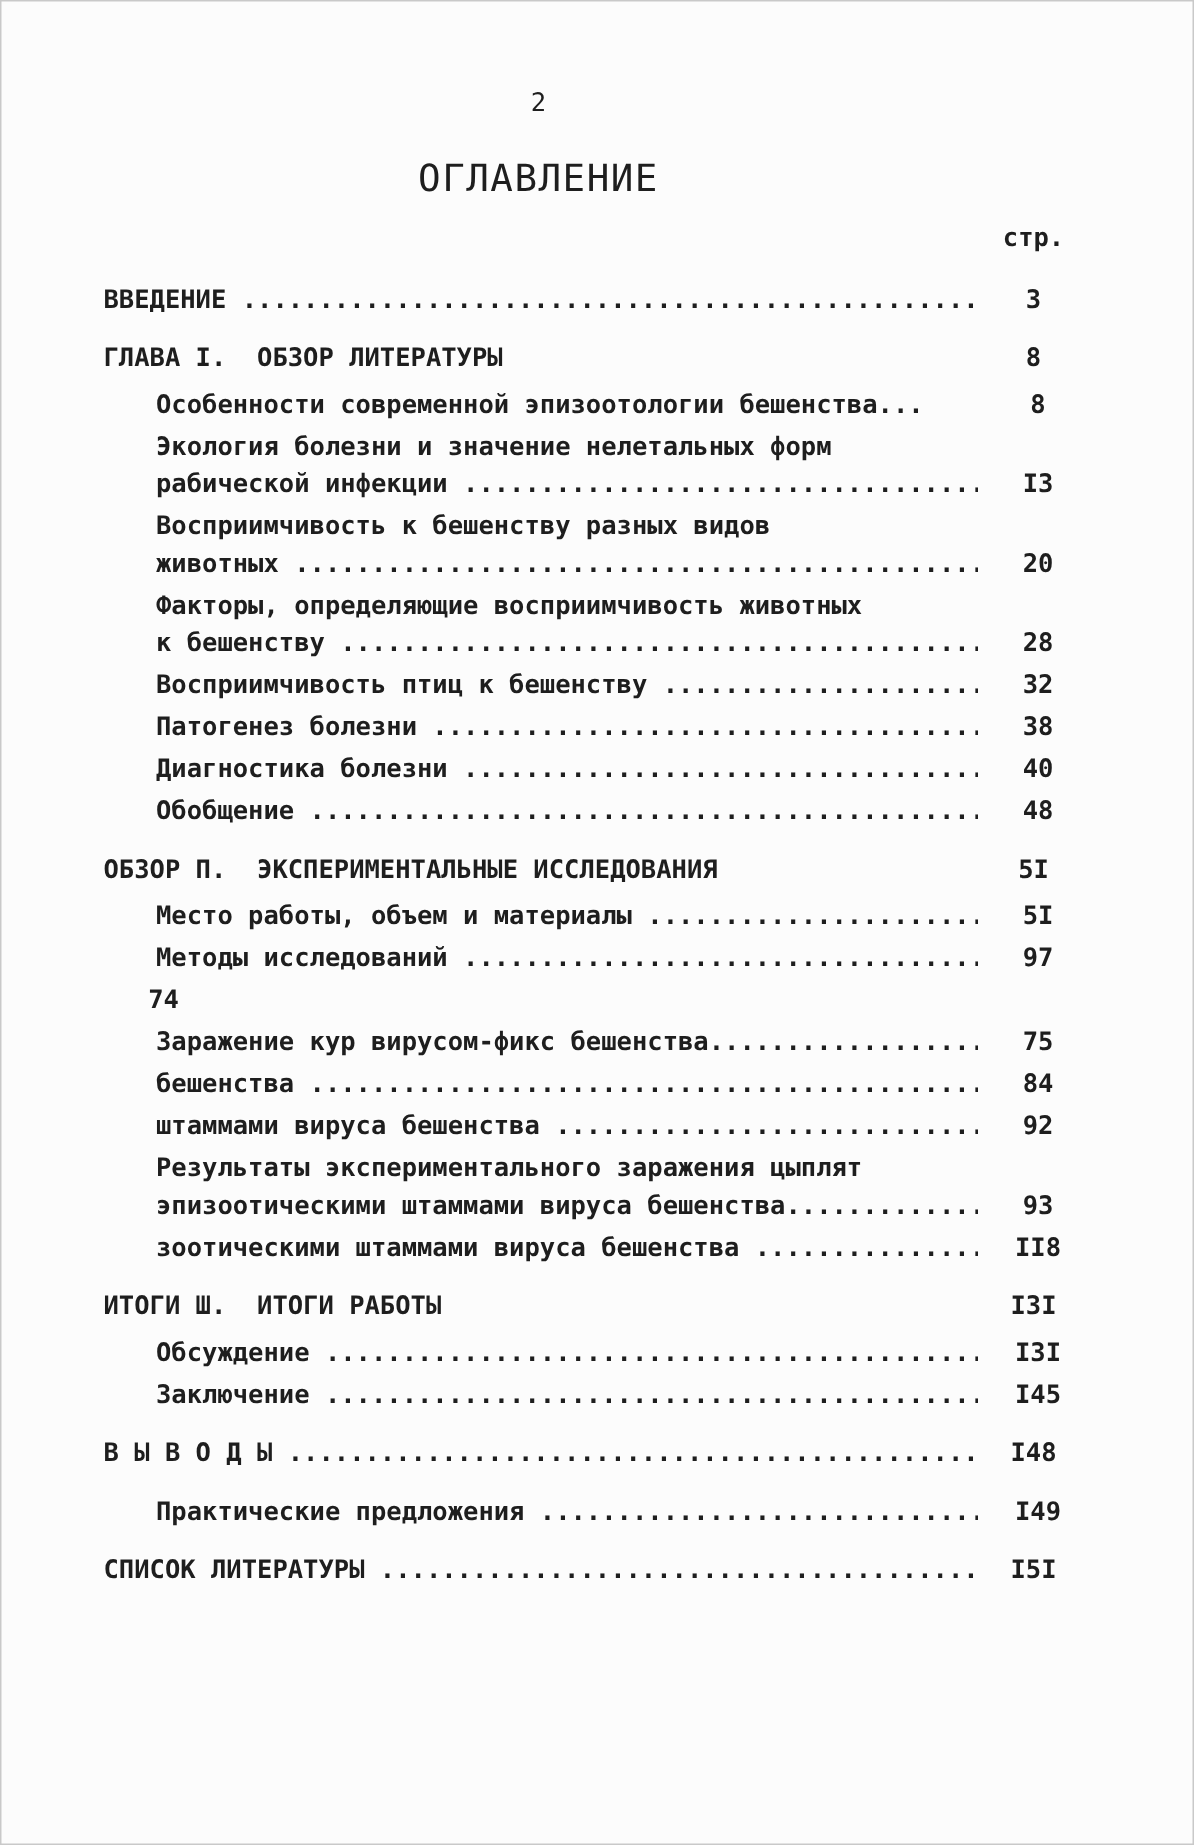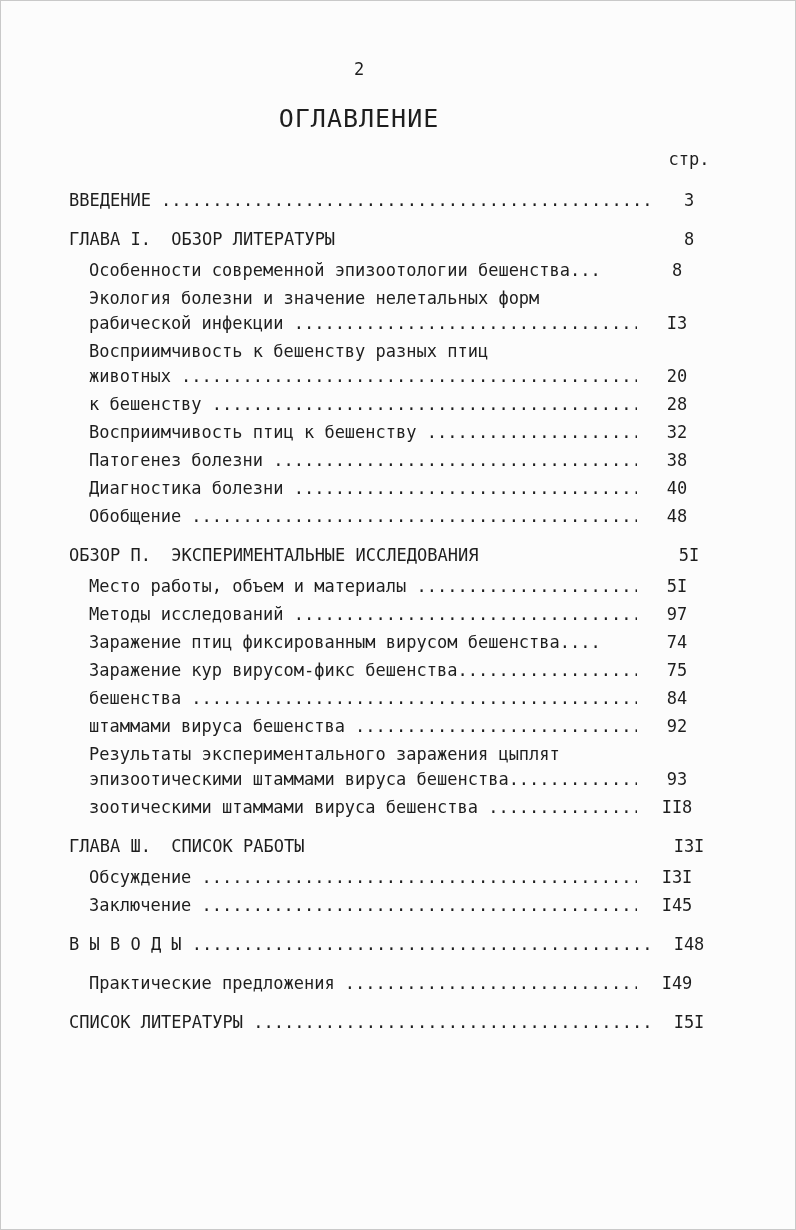--- a/index.html
+++ b/index.html
@@ -11,23 +11,23 @@
     border:1px solid #c9c9c9;
     font-family:"DejaVu Sans Mono","Liberation Mono",monospace;
     color:#1e1e1e;
     font-size:17px;
     line-height:25px;
     padding:56px 48px 0 68px;
     overflow:hidden;
   }
   .center-block{width:580px;text-align:center;}
   .doc-title{font-size:25px;letter-spacing:1px;margin-top:24px;}
-  .row{display:flex;align-items:flex-end;margin-top:3px;}
+  .row{display:flex;align-items:flex-end;margin-top:3px;font-weight:bold;}
   .row .txt{width:580px;}
-  .row.indent .txt{margin-left:20px;width:548px;}
+  .row.indent .txt{margin-left:35px;width:548px;}
   .line{display:block;white-space:pre;overflow:hidden;}
   .pg{width:80px;text-align:center;white-space:pre;flex:none;}
   .hdr{margin-top:16px;}
   .first{margin-top:16px;}
   .chapter{margin-top:14px;margin-bottom:6px;align-items:flex-end;}
   .gap{margin-top:14px;}
 </style>
 </head>
 <body>
 
@@ -68,28 +68,29 @@
   <div class="row indent">
     <div class="txt">
       <span class="line">Экология болезни и значение нелетальных форм</span>
       <span class="line">рабической инфекции ............................................................</span>
     </div>
     <div class="pg">I3</div>
   </div>
 
   <div class="row indent">
     <div class="txt">
-      <span class="line">Восприимчивость к бешенству разных птиц</span>
+      <span class="line">Восприимчивость к бешенству разных видов</span>
       <span class="line">животных ............................................................</span>
     </div>
     <div class="pg">20</div>
   </div>
 
   <div class="row indent">
     <div class="txt">
+      <span class="line">Факторы, определяющие восприимчивость животных</span>
       <span class="line">к бешенству ............................................................</span>
     </div>
     <div class="pg">28</div>
   </div>
 
   <div class="row indent">
     <div class="txt">
         <span class="line">Восприимчивость птиц к бешенству ............................................................</span>
       </div>
     <div class="pg">32</div>
@@ -131,23 +132,20 @@
   </div>
 
   <div class="row indent">
     <div class="txt">
         <span class="line">Методы исследований ............................................................</span>
       </div>
     <div class="pg">97</div>
   </div>
 
   <div class="row indent">
-    <div class="txt">
-        <span class="line">Заражение птиц фиксированным вирусом бешенства....</span>
-      </div>
     <div class="pg">74</div>
   </div>
 
   <div class="row indent">
     <div class="txt">
         <span class="line">Заражение кур вирусом-фикс бешенства............................................................</span>
       </div>
     <div class="pg">75</div>
   </div>
 
@@ -175,21 +173,21 @@
 
   <div class="row indent">
     <div class="txt">
       <span class="line">зоотическими штаммами вируса бешенства ............................................................</span>
     </div>
     <div class="pg">II8</div>
   </div>
 
   <div class="row chapter">
     <div class="txt">
-        <span class="line">ГЛАВА Ш.  СПИСОК РАБОТЫ</span>
+        <span class="line">ИТОГИ Ш.  ИТОГИ РАБОТЫ</span>
       </div>
     <div class="pg">I3I</div>
   </div>
 
   <div class="row indent">
     <div class="txt">
         <span class="line">Обсуждение ............................................................</span>
       </div>
     <div class="pg">I3I</div>
   </div>

